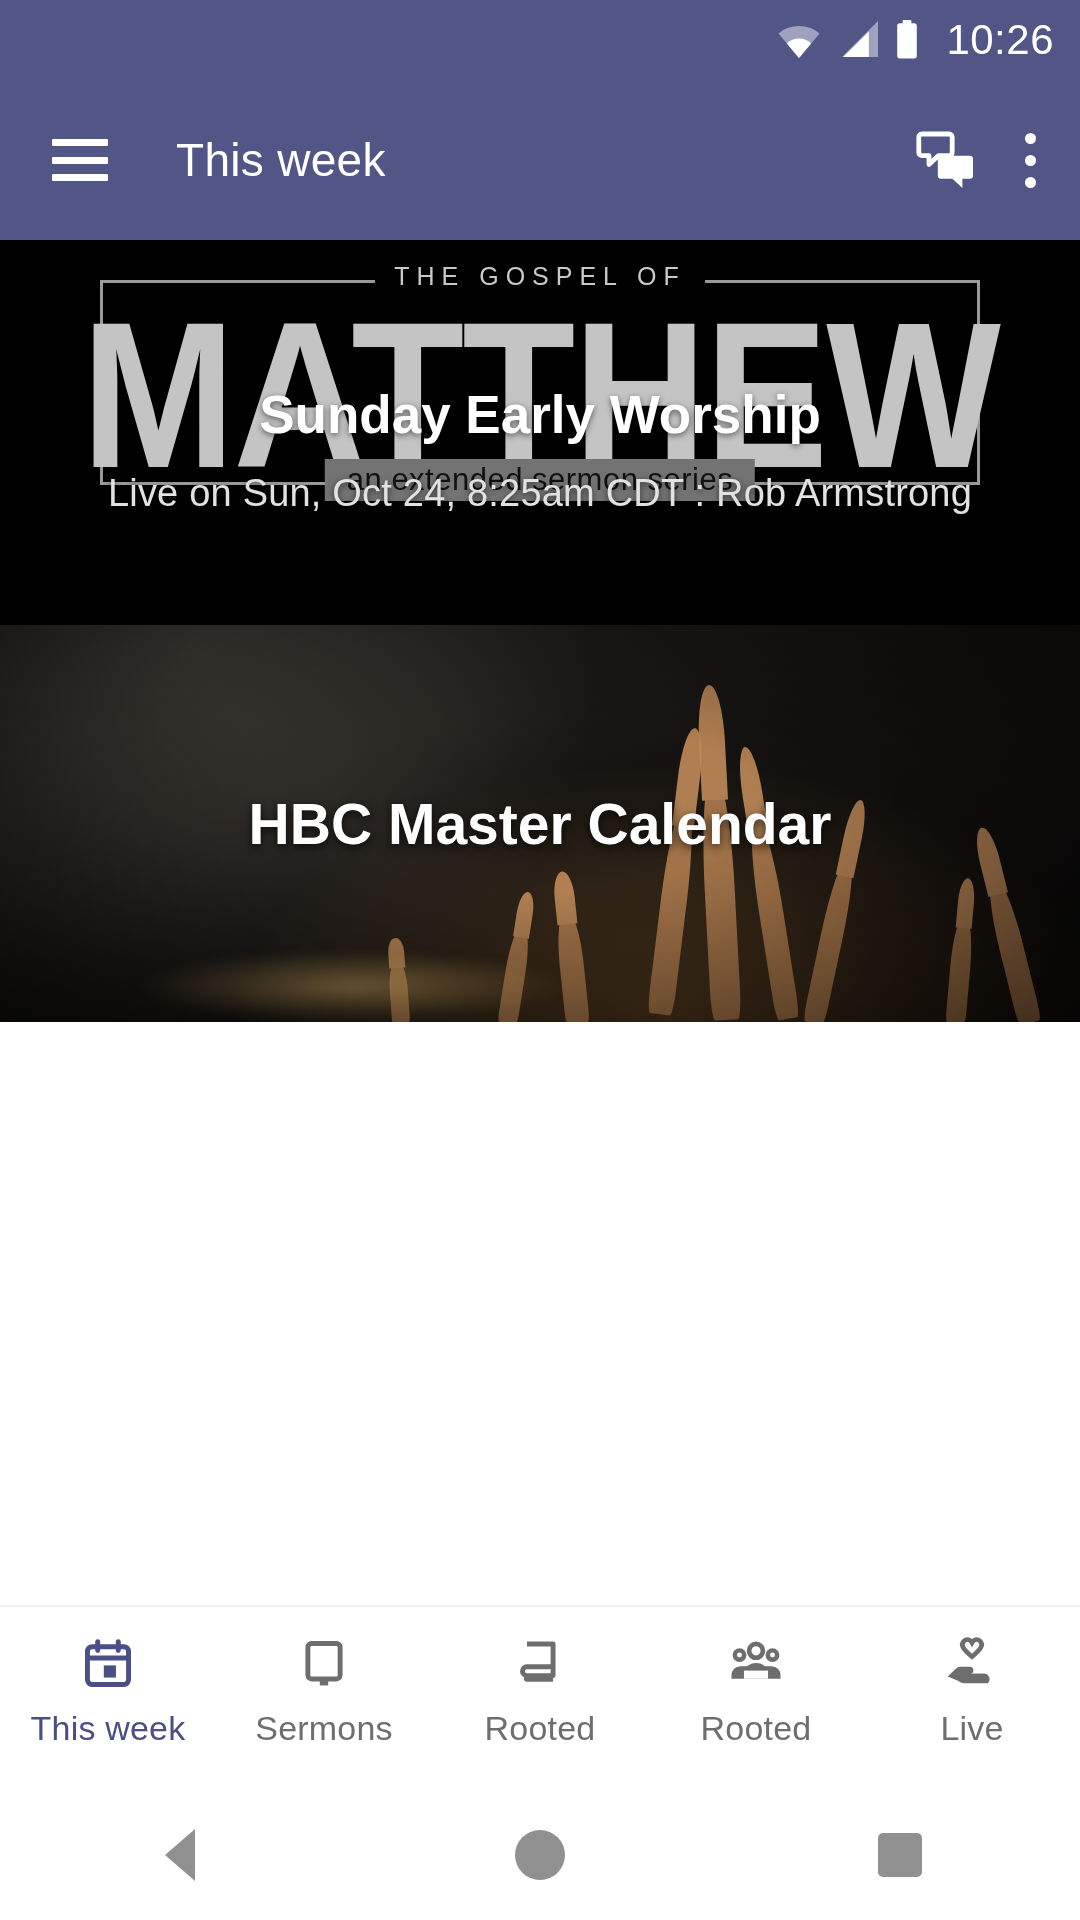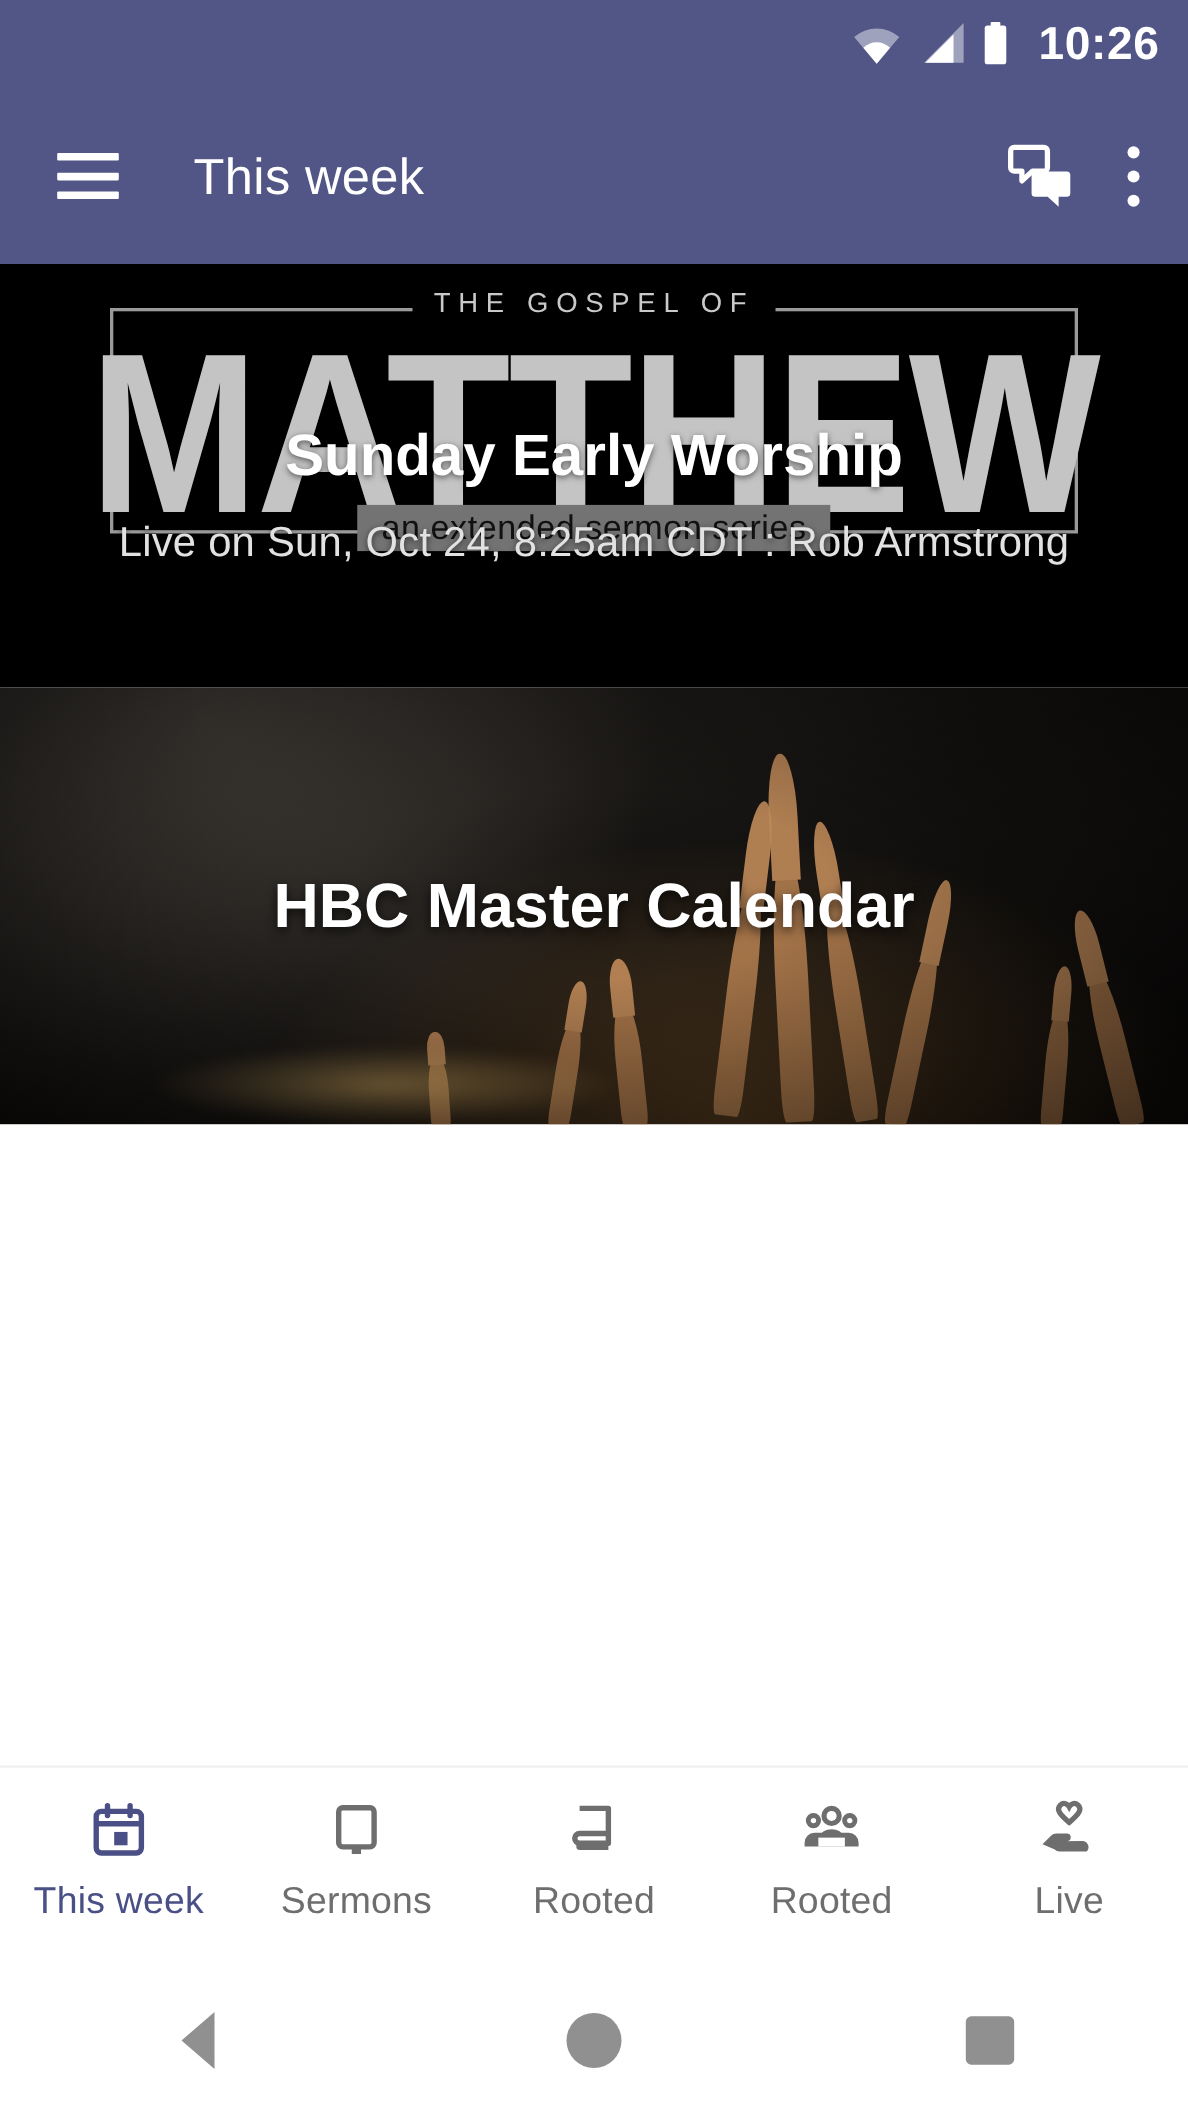--- a/index.html
+++ b/index.html
@@ -12,21 +12,21 @@
 
   
   .status-bar {
     position:absolute; top:0; left:0; width:1080px; height:80px;
     background:#515687; display:flex; align-items:center;
     justify-content:flex-end; padding-right:26px; gap:14px;
   }
   .status-icon { display:flex; align-items:center; }
   .status-time {
     color:#ffffff; font-size:42px; letter-spacing:0.5px;
-    font-weight:700; line-height:1; margin-left:12px;
+    font-weight:400; line-height:1; margin-left:12px;
   }
 
   
   .app-bar {
     position:absolute; top:80px; left:0; width:1080px; height:160px;
     background:#515687; display:flex; align-items:center;
   }
   .hamburger {
     width:56px; height:42px; margin-left:52px;
     display:flex; flex-direction:column; justify-content:space-between;

